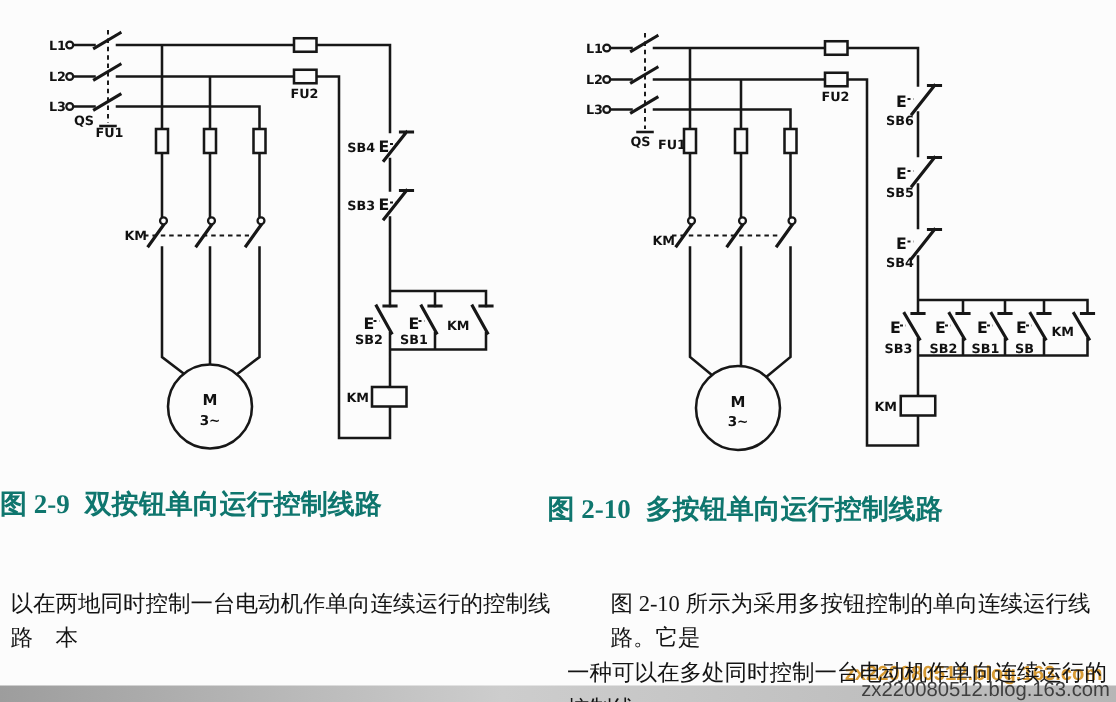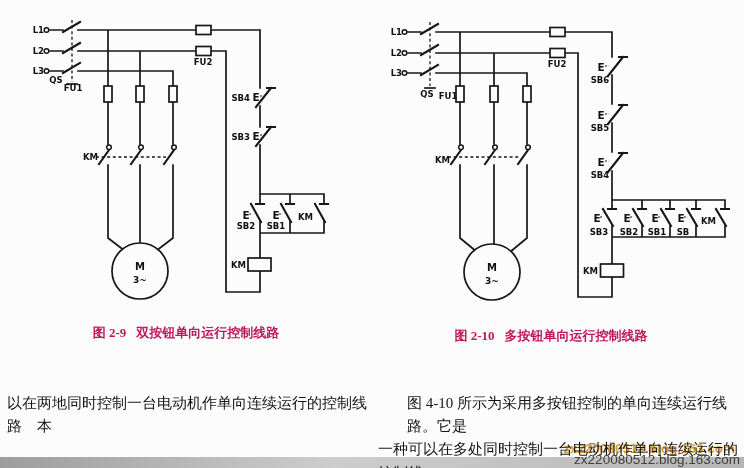--- a/index.html
+++ b/index.html
@@ -12,22 +12,22 @@
   .wire{stroke:#171717;stroke-width:1.7;fill:none;stroke-linecap:square;}
   .blade{stroke:#171717;stroke-width:2.1;fill:none;stroke-linecap:square;}
   .dashln{stroke:#171717;stroke-width:1.3;fill:none;stroke-dasharray:3 2.6;}
   .edash{stroke:#171717;stroke-width:1.2;fill:none;stroke-dasharray:2 1.8;}
   .comp{stroke:#171717;stroke-width:1.7;fill:#fcfcfc;}
   .term{stroke:#171717;stroke-width:1.5;fill:#fcfcfc;}
   text.lab{font:bold 8.5px "DejaVu Sans", sans-serif;fill:#111;}
   text.esym{font:bold 10.5px "DejaVu Sans", sans-serif;fill:#111;}
   text.mlab{font:bold 10px "DejaVu Sans", sans-serif;fill:#111;}
   text.mlab2{font:bold 9px "DejaVu Sans", sans-serif;fill:#111;}
-  .caption{position:absolute;width:372px;text-align:center;top:324px;
-           font-weight:bold;font-size:13px;color:#be185d;z-index:2;}
+  .caption{position:absolute;width:372px;text-align:left;top:324px;
+           font-weight:bold;font-size:18px;color:#0f766e;z-index:2;}
   .caption .cnum{margin-right:10px;}
   .para{position:absolute;top:392px;width:366px;font-size:15px;line-height:23.2px;
         color:#141414;z-index:2;letter-spacing:0px;}
   #para-left{left:7px;}
   #para-right{left:378px;}
   .para .indent{padding-left:29px;}
   #graybar{position:absolute;left:0;top:457px;width:744px;height:11px;
            background:linear-gradient(90deg,#9d9d9d,#cdcdcd 45%,#b6b6b6);z-index:1;}
   #wm-orange{position:absolute;right:9px;top:441px;z-index:1;
              font-family:"Liberation Sans", sans-serif;font-size:13.5px;font-weight:bold;}
@@ -195,21 +195,21 @@
   </div>
   <div class="caption" style="left:365px;top:327px;">
     <span class="cnum">图 2-10</span><span>多按钮单向运行控制线路</span>
   </div>
 
   <div class="para" id="para-left">
     <div>以在两地同时控制一台电动机作单向连续运行的控制线路　本</div>
 
   </div>
   <div class="para" id="para-right">
-    <div class="indent">图 4-10 所示为采用多按钮控制的单向连续运行线路。它是</div>
+    <div class="indent">图 2-10 所示为采用多按钮控制的单向连续运行线路。它是</div>
     <div>一种可以在多处同时控制一台电动机作单向连续运行的控制线</div>
 
   </div>
 
   <div id="graybar"></div>
   <div id="wm-orange" style="color: rgb(215, 155, 53);">zx220080512.blog.163.com</div>
   <div id="wm-gray" style="color: rgb(63, 63, 63);">zx220080512.blog.163.com</div>
 
 </div>
 

